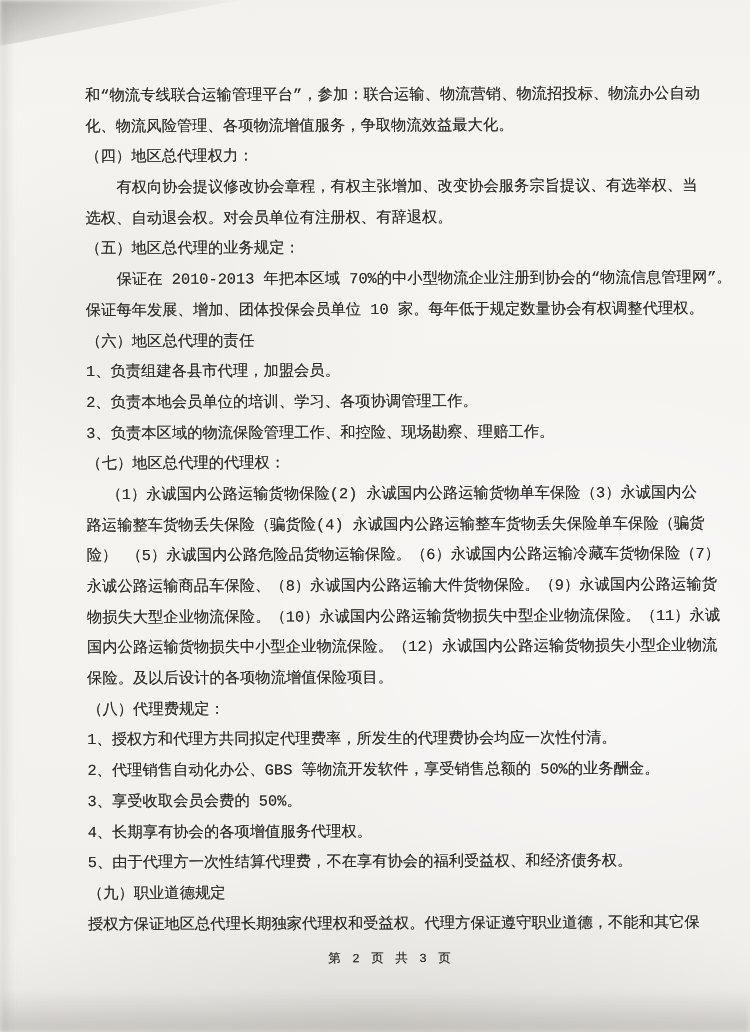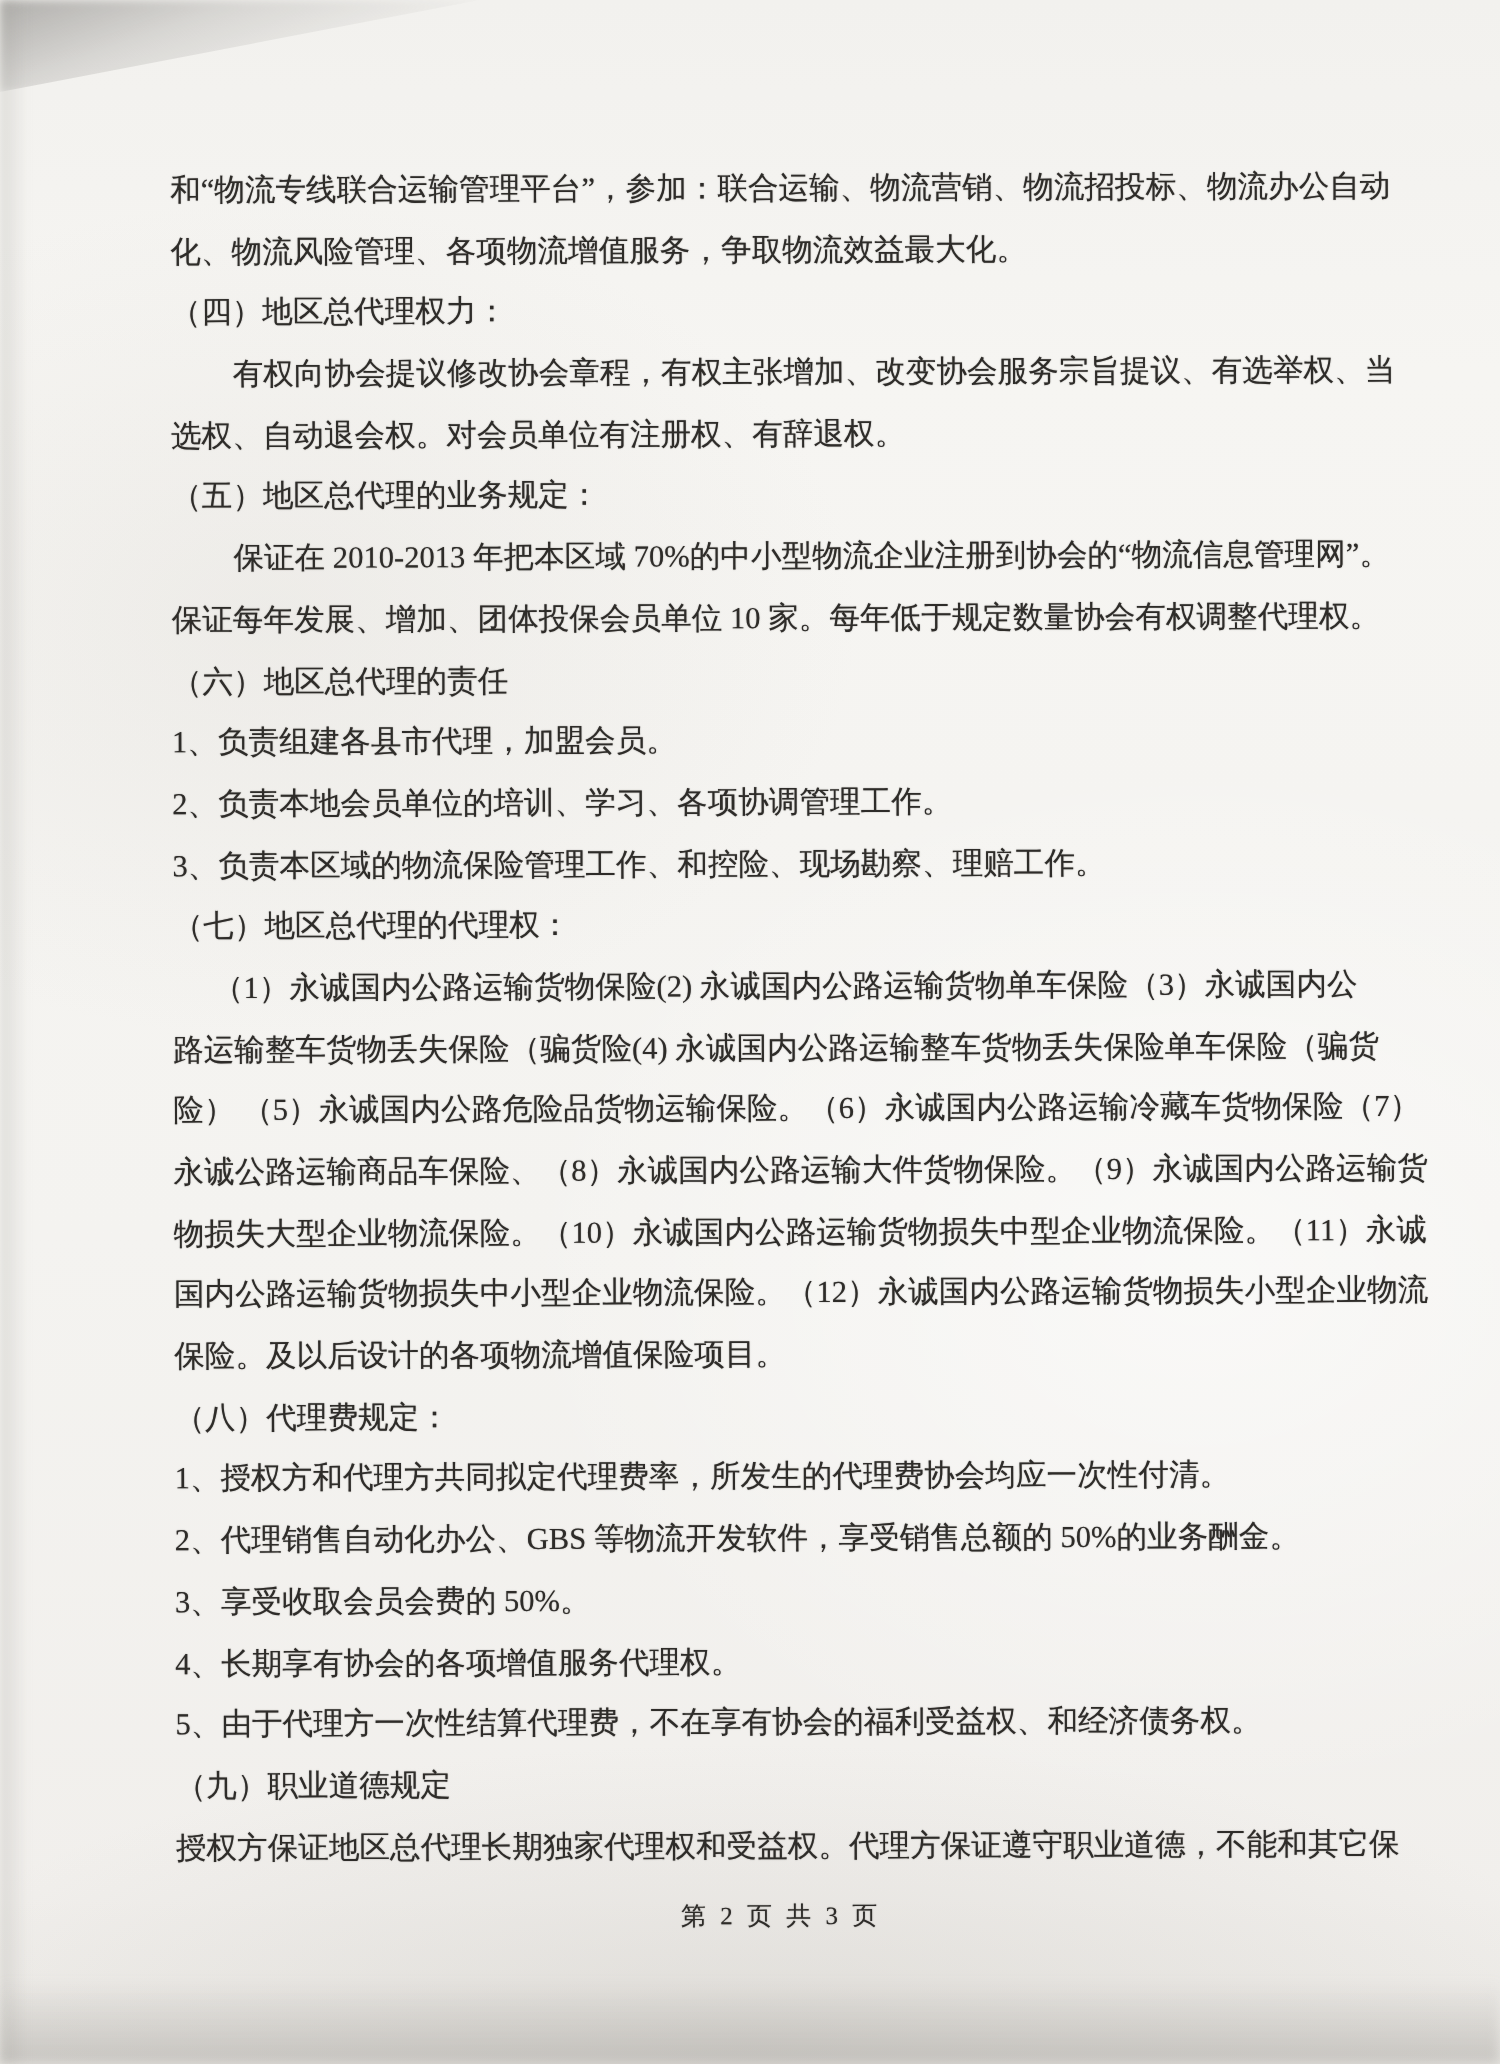--- a/index.html
+++ b/index.html
@@ -16,20 +16,21 @@
   }
   
   .sheet {
     position: absolute;
     inset: 0;
     background:
       radial-gradient(ellipse 420px 300px at 18% 30%, rgba(222,219,214,0.35), rgba(0,0,0,0) 70%),
       radial-gradient(ellipse 500px 380px at 80% 62%, rgba(255,255,255,0.5), rgba(0,0,0,0) 70%),
       radial-gradient(ellipse 600px 200px at 50% 99%, rgba(190,187,181,0.30), rgba(0,0,0,0) 75%),
       linear-gradient(180deg, #f2f1ee 0%, #f6f5f2 18%, #f4f3f0 60%, #f1efec 92%, #ebe9e5 100%);
+    font-family: Liberation Mono, monospace;
   }
   
   .corner-shadow {
     position: absolute;
     top: 0; left: 0;
     width: 240px; height: 46px;
     clip-path: polygon(0 0, 100% 0, 0 100%);
     background: linear-gradient(160deg, rgba(122,120,117,0.55) 0%, rgba(150,148,145,0.28) 35%, rgba(0,0,0,0) 72%);
     filter: blur(2px);
   }

